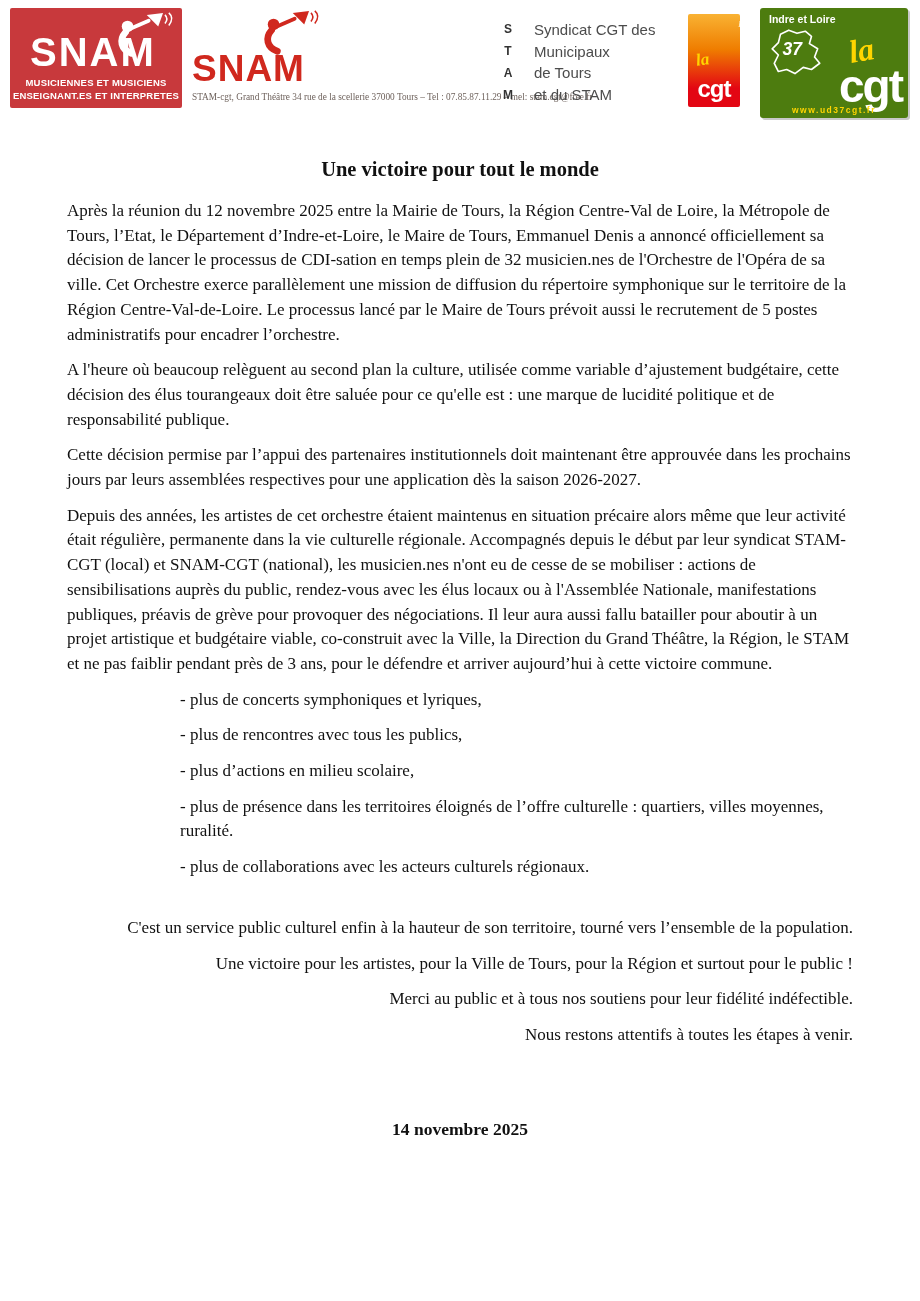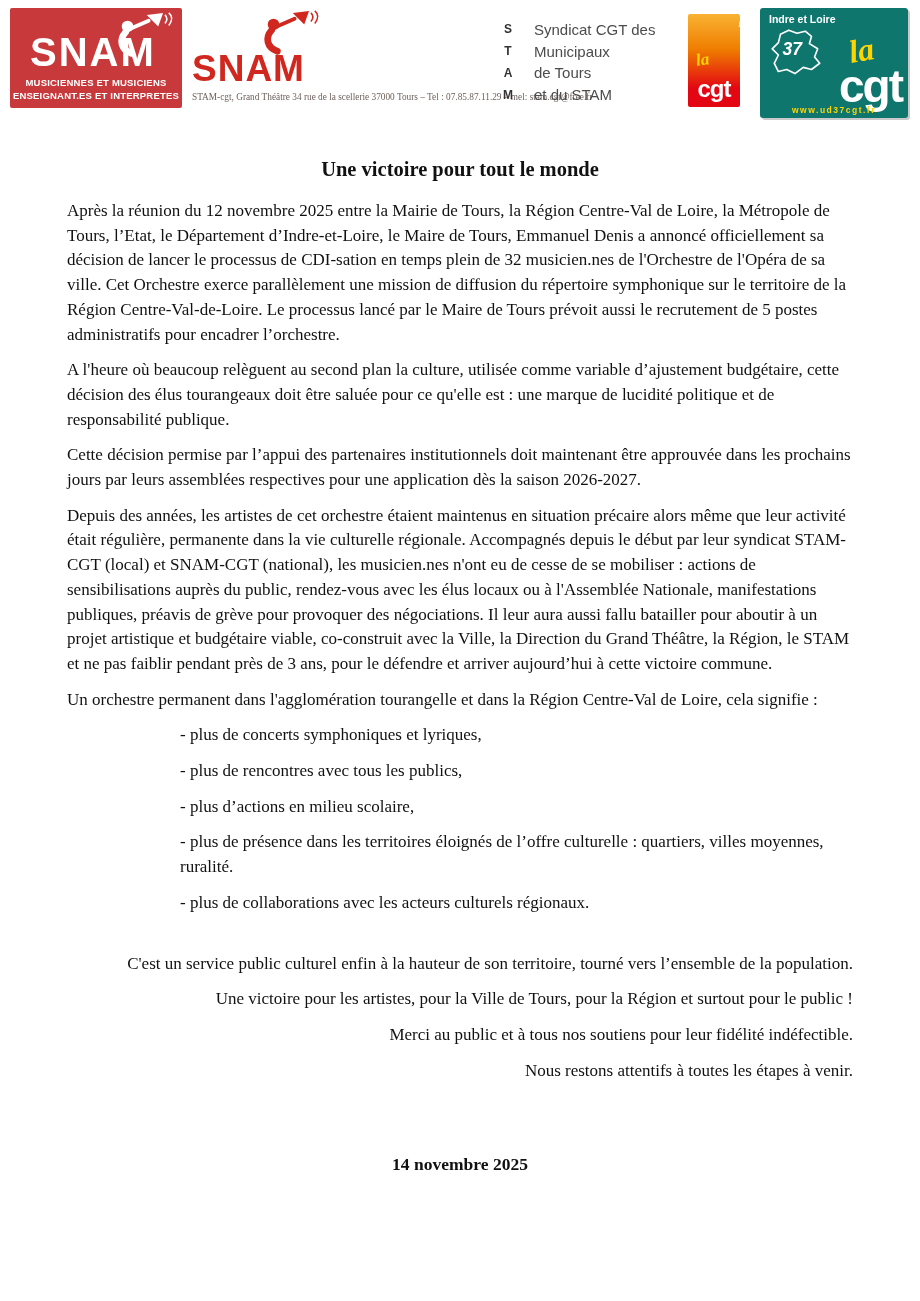--- a/index.html
+++ b/index.html
@@ -72,21 +72,21 @@
     font-size:17px; color:#ffd500; transform:rotate(-8deg);
   }
   .fed-cgt {
     position:absolute; bottom:6px; left:0; width:100%; text-align:center;
     font-family:"Liberation Sans", sans-serif; font-weight:bold;
     font-size:24px; color:#fff; letter-spacing:-1px; line-height:1;
   }
 
   .ud37-logo {
     position:absolute; left:760px; top:8px; width:148px; height:110px;
-    background:#0f766e; border-radius:3px; box-shadow:2px 2px 0 #c9c9c9;
+    background:#4d7c0f; border-radius:3px; box-shadow:2px 2px 0 #c9c9c9;
   }
   .ud37-region {
     position:absolute; top:5px; left:9px;
     font-family:"Liberation Sans", sans-serif; font-weight:bold;
     font-size:10.5px; color:#fff;
   }
   .ud37-map { position:absolute; left:6px; top:16px; width:62px; height:62px; }
   .ud37-la {
     position:absolute; right:34px; top:26px;
     font-family:"Liberation Serif", serif; font-style:italic; font-weight:bold;
@@ -195,21 +195,20 @@
     </div>
   </div>
 
   <div class="doc">
     <h1 class="doc-title">Une victoire pour tout le monde</h1>
 
     <p>Après la réunion du 12 novembre 2025 entre la Mairie de Tours, la Région Centre-Val de Loire, la Métropole de Tours, l’Etat, le Département d’Indre-et-Loire, le Maire de Tours, Emmanuel Denis a annoncé officiellement sa décision de lancer le processus de CDI-sation en temps plein de 32 musicien.nes de l'Orchestre de l'Opéra de sa ville. Cet Orchestre exerce parallèlement une mission de diffusion du répertoire symphonique sur le territoire de la Région Centre-Val-de-Loire. Le processus lancé par le Maire de Tours prévoit aussi le recrutement de 5 postes administratifs pour encadrer l’orchestre.</p>
     <p>A l'heure où beaucoup relèguent au second plan la culture, utilisée comme variable d’ajustement budgétaire, cette décision des élus tourangeaux doit être saluée pour ce qu'elle est : une marque de lucidité politique et de responsabilité publique.</p>
     <p>Cette décision permise par l’appui des partenaires institutionnels doit maintenant être approuvée dans les prochains jours par leurs assemblées respectives pour une application dès la saison 2026-2027.</p>
     <p>Depuis des années, les artistes de cet orchestre étaient maintenus en situation précaire alors même que leur activité était régulière, permanente dans la vie culturelle régionale. Accompagnés depuis le début par leur syndicat STAM-CGT (local) et SNAM-CGT (national), les musicien.nes n'ont eu de cesse de se mobiliser : actions de sensibilisations auprès du public, rendez-vous avec les élus locaux ou à l'Assemblée Nationale, manifestations publiques, préavis de grève pour provoquer des négociations. Il leur aura aussi fallu batailler pour aboutir à un projet artistique et budgétaire viable, co-construit avec la Ville, la Direction du Grand Théâtre, la Région, le STAM et ne pas faiblir pendant près de 3 ans, pour le défendre et arriver aujourd’hui à cette victoire commune.</p>
-    <p>Un orchestre permanent dans l'agglomération tourangelle et dans la Région Centre-Val de Loire, cela signifie :</p>
 
     <p class="list-item">- plus de concerts symphoniques et lyriques,</p>
     <p class="list-item">- plus de rencontres avec tous les publics,</p>
     <p class="list-item">- plus d’actions en milieu scolaire,</p>
     <p class="list-item">- plus de présence dans les territoires éloignés de l’offre culturelle : quartiers, villes moyennes, ruralité.</p>
     <p class="list-item">- plus de collaborations avec les acteurs culturels régionaux.</p>
 
     <p class="closing closing-first">C'est un service public culturel enfin à la hauteur de son territoire, tourné vers l’ensemble de la population.</p>
     <p class="closing">Une victoire pour les artistes, pour la Ville de Tours, pour la Région et surtout pour le public !</p>
     <p class="closing">Merci au public et à tous nos soutiens pour leur fidélité indéfectible.</p>

